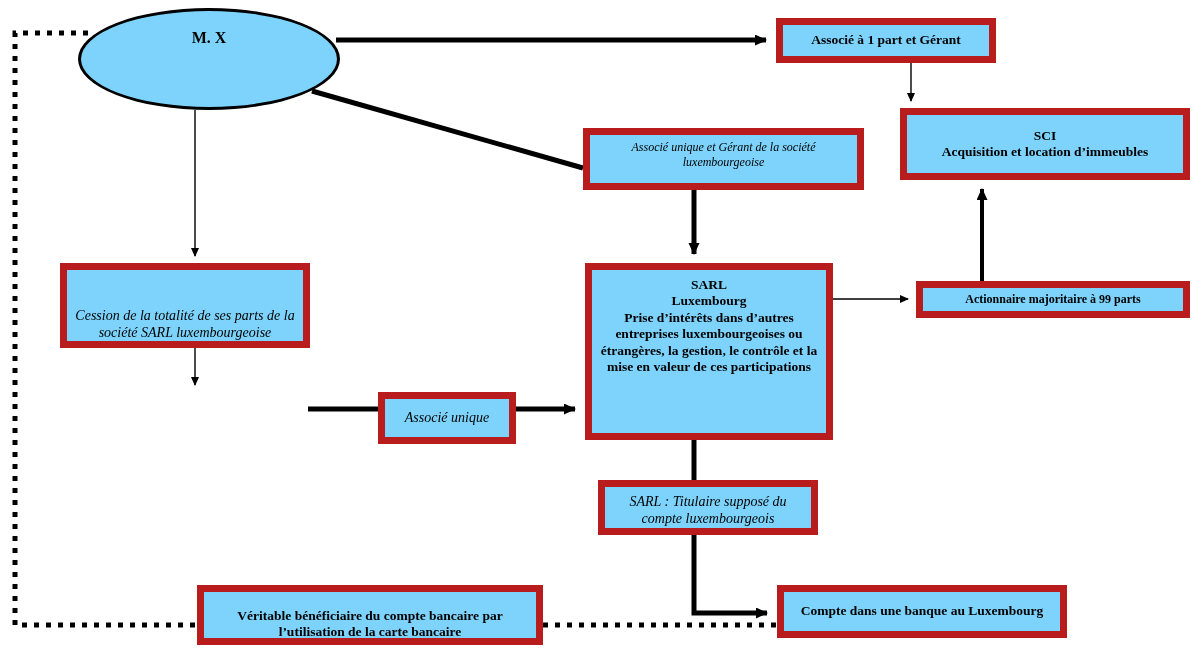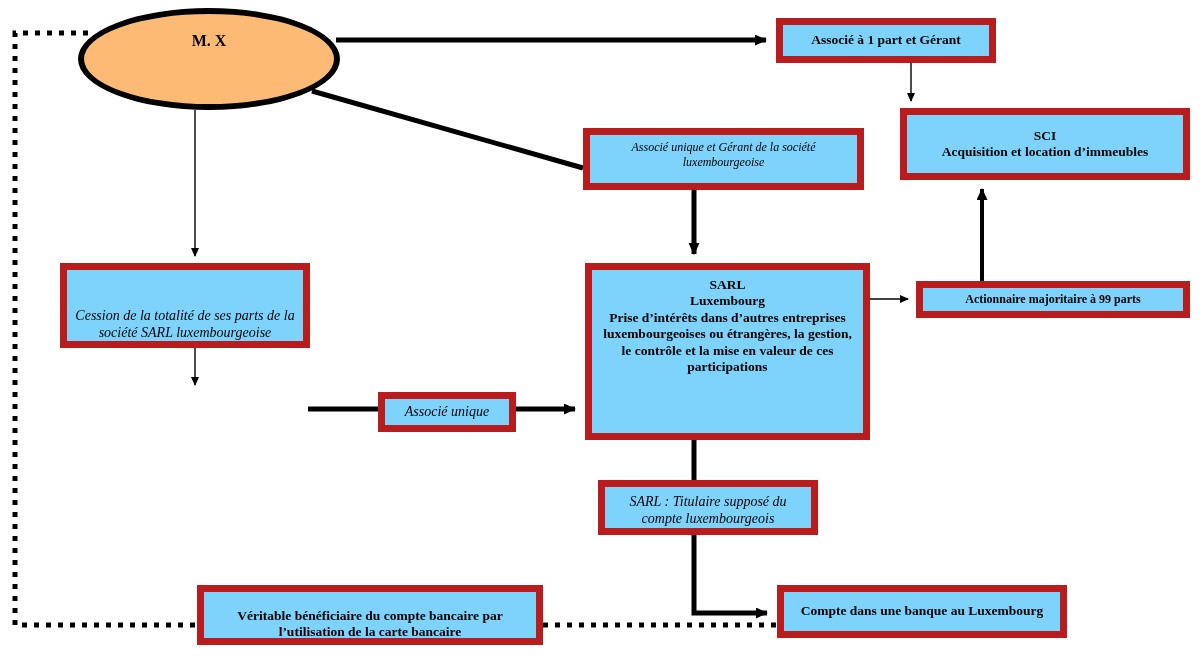--- a/index.html
+++ b/index.html
@@ -45,23 +45,23 @@
   }
   .bold {
     font-weight: bold;
   }
   .italic {
     font-style: italic;
   }
   .ellipse-node {
     position: absolute;
     box-sizing: border-box;
-    border: 6px solid #000000;
+    border: 3px solid #000000;
     border-radius: 50%;
-    background: #fdba74;
+    background: #7dd3fc;
     display: flex;
     align-items: flex-start;
     justify-content: center;
     z-index: 3;
     font-family: Liberation Serif, serif;
   }
   .ellipse-node .txt {
     display: block;
     width: 100%;
     text-align: center;
@@ -154,32 +154,32 @@
   </div>
 
   <div class="node italic" style="left:583px; top:128px; width:281px; height:62px; font-size:12px; align-items:flex-start; padding-top:5px;">
     <span class="txt">Associé unique et Gérant de la société luxembourgeoise</span>
   </div>
 
   <div class="node italic" style="left:60px; top:263px; width:250px; height:85px; font-size:14px; align-items:flex-end; padding-top:6px;">
     <span class="txt">Cession de la totalité de ses parts de la société SARL luxembourgeoise</span>
   </div>
 
-  <div class="node bold" style="left:585px; top:263px; width:285px; height:177px; font-size:13.5px; align-items:flex-start; padding-top:7px;">
+  <div class="node bold" style="left:585px; top:263px; width:248px; height:177px; font-size:13.5px; align-items:flex-start; padding-top:7px;">
     <span class="txt">SARL
 Luxembourg
 Prise d’intérêts dans d’autres entreprises luxembourgeoises ou étrangères, la gestion, le contrôle et la mise en valeur de ces participations</span>
   </div>
 
   <div class="node bold" style="left:916px; top:281px; width:274px; height:37px; font-size:12px;">
     <span class="txt">Actionnaire majoritaire à 99 parts</span>
   </div>
 
 
-  <div class="node italic" style="left:378px; top:392px; width:138px; height:40px; font-size:14px;">
+  <div class="node italic" style="left:378px; top:392px; width:138px; height:52px; font-size:14px;">
     <span class="txt">Associé unique</span>
   </div>
 
   <div class="node italic" style="left:598px; top:480px; width:220px; height:55px; font-size:14px; align-items:flex-start; padding-top:6px;">
     <span class="txt">SARL : Titulaire supposé du compte luxembourgeois</span>
   </div>
 
   <div class="node bold" style="left:197px; top:585px; width:346px; height:60px; font-size:13.5px; align-items:flex-start; padding-top:16px;">
     <span class="txt">Véritable bénéficiaire du compte bancaire par l’utilisation de la carte bancaire</span>
   </div>

